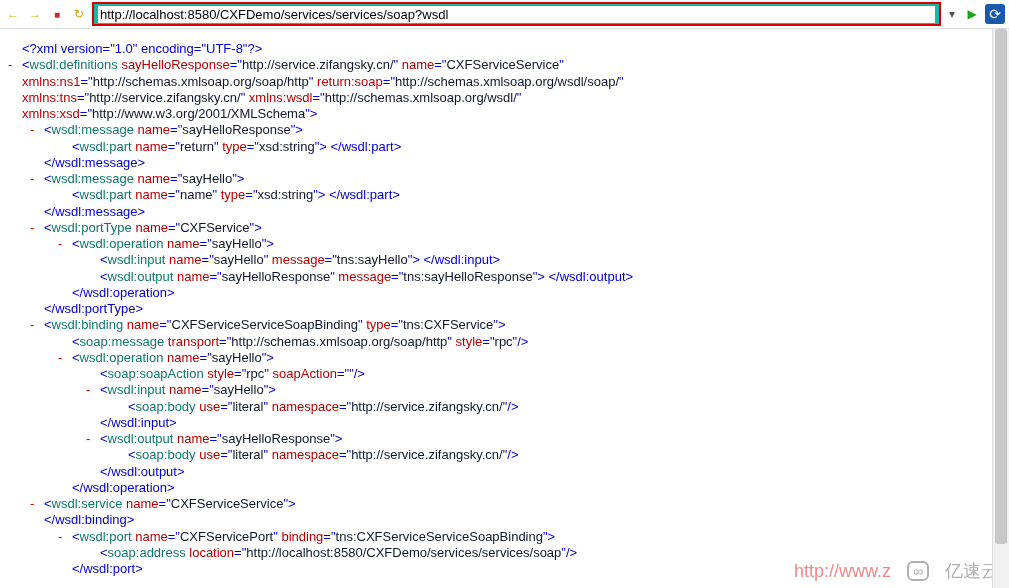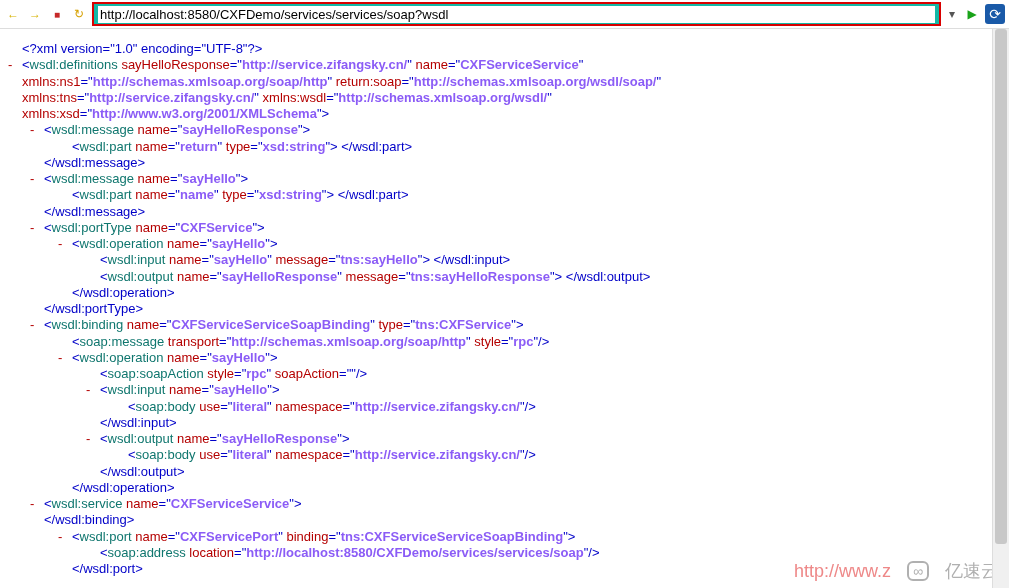--- a/index.html
+++ b/index.html
@@ -76,21 +76,21 @@
   }
   .line { display: block; }
   .ind1 { padding-left: 22px; }
   .ind2 { padding-left: 50px; }
   .ind3 { padding-left: 78px; }
   .ind4 { padding-left: 106px; }
   .p  { color: #0000c8; }   
   .tg { color: #0f766e; }   
   .at { color: #b40000; }   
   .eq { color: #0000c8; }
-  .vb { color: #8b5cf6; font-weight: bold; }
+  .vb { color: #0f172a; font-weight: normal; }
   .toggle {
     color: #b40000;
     display: inline-block;
     width: 14px;
     margin-left: -14px;
     cursor: pointer;
   }
   .watermark {
     position: absolute;
     right: 10px;

